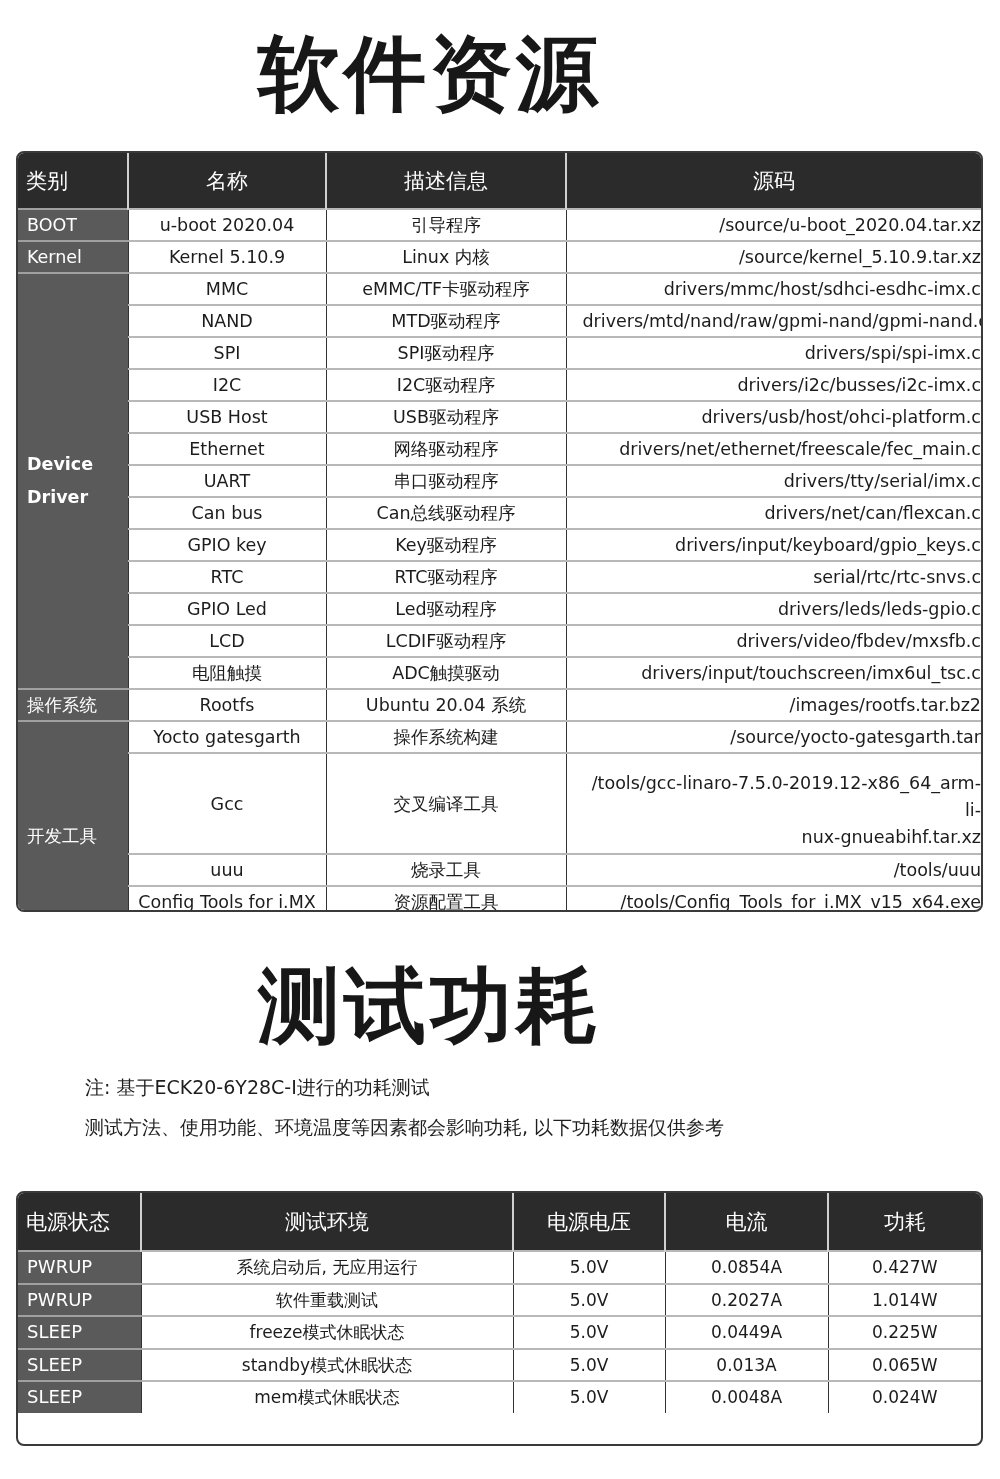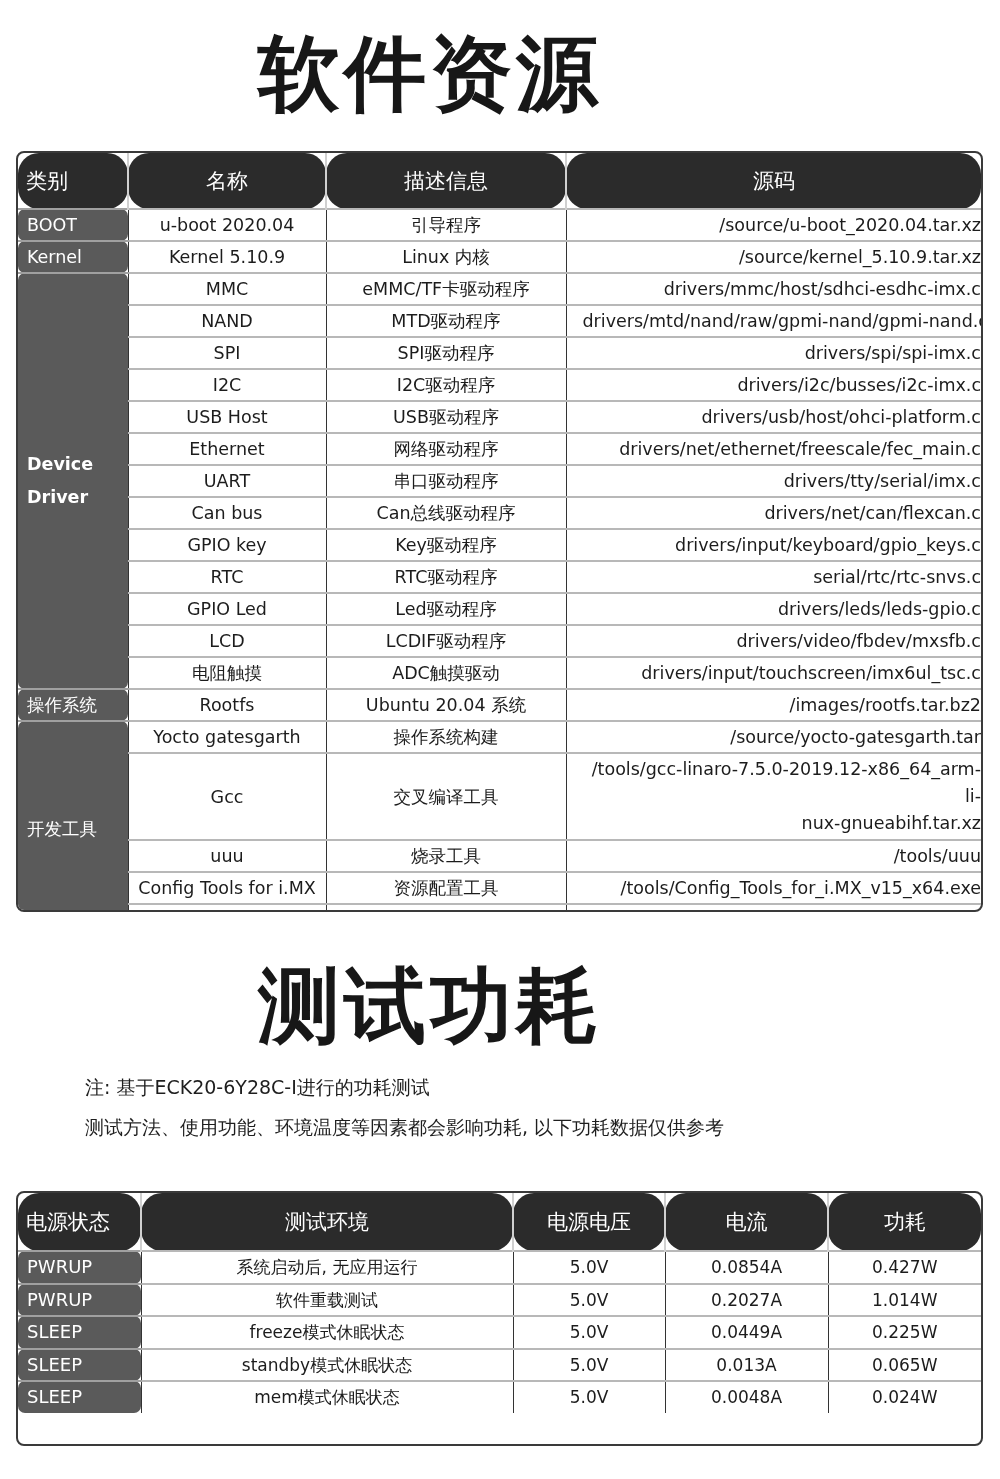--- a/index.html
+++ b/index.html
@@ -3,26 +3,26 @@
 <meta charset="utf-8">
 <style>
   html, body { margin: 0; padding: 0; background: #ffffff; }
   body { width: 1000px; height: 1479px; position: relative; font-family: "DejaVu Sans", "Liberation Sans", sans-serif; color: #1a1a1a; overflow: hidden; }
   .title { position: absolute; left: 0; width: 860px; text-align: center; font-weight: bold; font-size: 82px; letter-spacing: 4px; color: #171717; line-height: 1; }
   .t1 { top: 33px; }
   .t2 { top: 965px; }
 
   .tbl-wrap { position: absolute; left: 16px; width: 967px; border: 2px solid #3a3a3a; border-radius: 8px; overflow: hidden; background: #fff; box-sizing: border-box; }
   table { border-collapse: collapse; width: 100%; table-layout: fixed; }
-  th { background: #2b2b2b; color: #ffffff; font-weight: normal; font-size: 21px; height: 55px; border-left: 2px solid #d0d0d0; padding: 0; border-radius: 21px; }
+  th { background: #2b2b2b; color: #ffffff; font-weight: normal; font-size: 21px; height: 55px; border-left: 2px solid #d0d0d0; padding: 0; }
   th:first-child { border-left: none; text-align: left; padding-left: 8px; }
   td { font-size: 17.5px; color: #1c1c1c; text-align: center; border-left: 1px solid #333; border-top: 2px solid #b8b8b8; padding: 0; height: 30px; line-height: 30px; white-space: nowrap; }
-  td.cat { background: #5a5a5a; color: #ffffff; text-align: left; padding-left: 9px; border-left: none; border-top: 2px solid #a0a0a0; border-radius: 7px; }
+  td.cat { background: #5a5a5a; color: #ffffff; text-align: left; padding-left: 9px; border-left: none; border-top: 2px solid #a0a0a0; }
   td.src { text-align: right; padding-left: 16px; }
-  td.wrap { white-space: normal; line-height: 27px; padding-top: 2px; padding-bottom: 2px; }
+  td.wrap { white-space: normal; line-height: 27px; padding-top: 16px; padding-bottom: 2px; }
   .cat-multi { line-height: 33px; font-weight: bold; }
 
   #sw-table { top: 151px; height: 761px; }
   #sw-table td { height: 30px; }
   #pw-table { top: 1191px; height: 255px; }
   #pw-table th { height: 57px; }
   #pw-table td { height: 30.5px; font-size: 17px; }
   #pw-table td.cat { font-size: 18px; }
 
   .note { position: absolute; left: 85px; font-size: 19px; color: #1e1e1e; }

